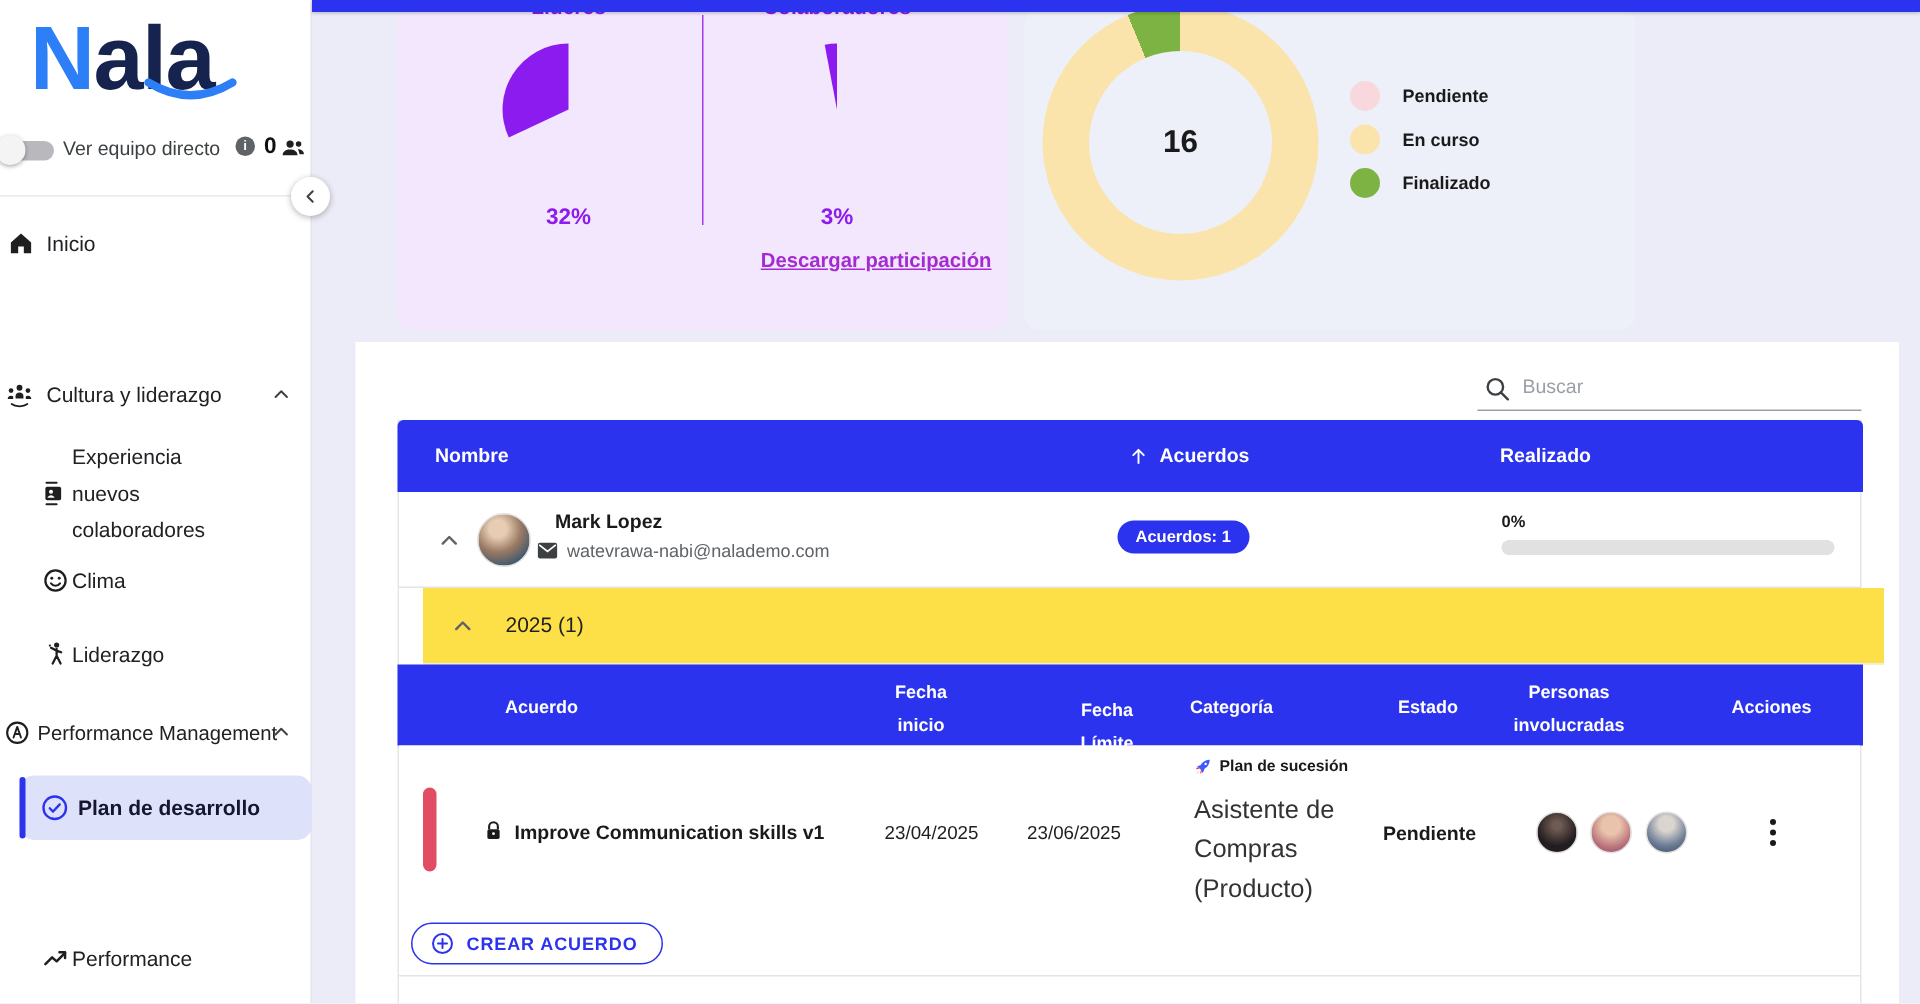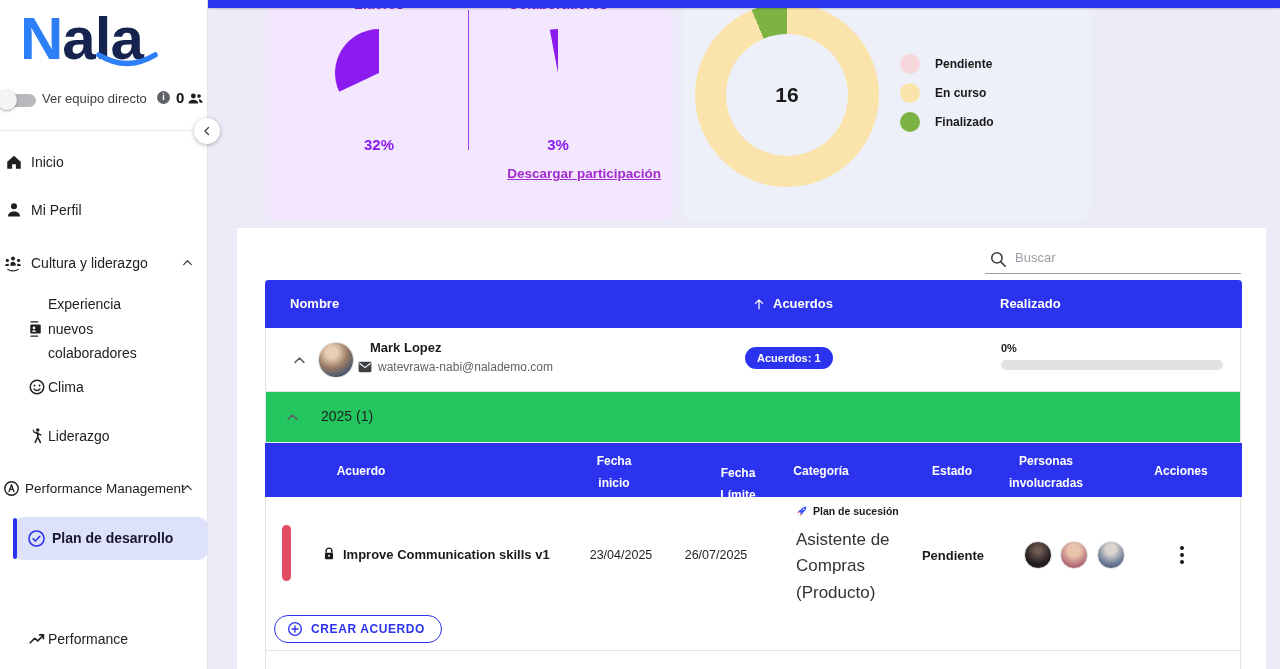--- a/index.html
+++ b/index.html
@@ -64,21 +64,21 @@
   .thead { position:absolute; left:-1px; top:-1px; width:977px; height:48px; background:#2B33EE; border-radius:4px 4px 0 0; color:#fff; }
   .thead .h { position:absolute; font-size:13px; font-weight:700; top:16px; }
   .row-person { position:absolute; left:0; top:47px; width:974px; height:64px; background:#fff; border-bottom:1px solid #E4E4E4; }
   .avatar { border-radius:50%; border:1px solid #E0E0E0; }
   .av-mark { position:absolute; left:52px; top:14px; width:36px; height:36px; background:radial-gradient(circle at 38% 28%, #E7CDB4 18%, #9A7A63 48%, #43586E 78%, #2C3B4E); }
   .person-name { position:absolute; left:92px; top:12px; font-size:13px; font-weight:700; color:#1A1A1A;margin-left:12px; }
   .person-email { position:absolute; left:92px; top:32px; font-size:12px; color:#5F6368; display:flex; align-items:center; gap:6px; }
   .badge-acuerdos { position:absolute; left:479px; top:19px; height:22px; padding:0 12px; background:#2B33EE; color:#fff; font-size:11px; font-weight:700; border-radius:12px; line-height:22px; }
   .prog-label { position:absolute; left:735px; top:14px; font-size:11px; font-weight:700; color:#1A1A1A; }
   .prog-track { position:absolute; left:735px; top:32px; width:222px; height:10px; border-radius:5px; background:#E1E1E1; }
-  .row-year { position:absolute; left:0; top:111px; width:974px; height:51px; background:#22c55e; border-bottom:1px solid #EDEDED;text-align:right; }
+  .row-year { position:absolute; left:16px; top:111px; width:974px; height:51px; background:#fde047; border-bottom:1px solid #EDEDED;text-align:right; }
   .year-lbl { position:absolute; left:55px; top:16px; font-size:14px; color:#1F1F1F; }
   .ihead { position:absolute; left:-1px; top:162px; width:977px; height:54px; background:#2B33EE; color:#fff; }
   .ihead .h { position:absolute; font-size:12px; font-weight:700; text-align:center; line-height:1.8; transform:translateX(-50%); }
   .row-data { position:absolute; left:0; top:216px; width:974px; height:115px; background:#fff; border-bottom:1px solid #E4E4E4; }
   .red-pill { position:absolute; left:16px; top:28px; width:9px; height:56px; border-radius:5px; background:#E14D63; }
   .ag-title { position:absolute; left:57px; top:50px; display:flex; align-items:flex-start; gap:8px; font-size:13px; font-weight:700; color:#1A1A1A; }
   .ag-date { position:absolute; top:51px; width:90px; text-align:center; transform:translateX(-50%); font-size:12.5px; color:#1F1F1F; }
   .cat-cell { position:absolute; left:530px; top:8px; width:130px; }
   .cat-tag { display:flex; align-items:center; gap:5px; font-size:10.5px; font-weight:700; color:#1A1A1A; margin-bottom:10px; }
   .cat-line1 { font-size:17px; color:#333; line-height:1.55; margin-bottom:9px; }
@@ -125,27 +125,20 @@
 
     <div class="sb-divider"></div>
 
     <div class="nav-item" style="top:142px;">
       <svg class="nav-ico" style="left:5px;" width="18" height="18" viewBox="0 0 24 24">
           <path d="M3 11.5 12 3.5l9 8V21h-6.5v-6h-5v6H3z" fill="#1F1F1F"></path>
         </svg>
       <span class="lbl" style="margin-left:31px;">Inicio</span>
     </div>
 
-    <div class="nav-item" style="top:190px;">
-      <svg class="nav-ico" style="left:5px;" width="18" height="18" viewBox="0 0 24 24">
-          <circle cx="12" cy="7" r="4" fill="#1F1F1F"></circle>
-          <path d="M4 20.5c0-4.1 3.6-6.4 8-6.4s8 2.3 8 6.4z" fill="#1F1F1F"></path>
-        </svg>
-      <span class="lbl" style="margin-left:31px;">Mi Perfil</span>
-    </div>
 
     <div class="nav-item" style="top:243px;">
       <svg class="nav-ico" style="left:4px;" width="18" height="18" viewBox="0 0 24 24">
           <circle cx="12" cy="6" r="2.6" fill="#1F1F1F"></circle>
           <path d="M8.5 13.5c0-2 1.5-3.2 3.5-3.2s3.5 1.2 3.5 3.2v2h-7z" fill="#1F1F1F"></path>
           <circle cx="4.5" cy="8.5" r="2.1" fill="#1F1F1F"></circle>
           <path d="M1.5 16c0-1.8 1.3-2.9 3-2.9.7 0 1.4.2 1.9.5v2.4z" fill="#1F1F1F"></path>
           <circle cx="19.5" cy="8.5" r="2.1" fill="#1F1F1F"></circle>
           <path d="M22.5 16c0-1.8-1.3-2.9-3-2.9-.7 0-1.4.2-1.9.5v2.4z" fill="#1F1F1F"></path>
           <path d="M5 20.5c1.5 1.2 4.2 2 7 2s5.5-.8 7-2" stroke="#1F1F1F" stroke-width="1.6" fill="none" stroke-linecap="round"></path>
@@ -322,21 +315,21 @@
       <div class="red-pill"></div>
       <span class="ag-title">
         <svg width="12" height="14" viewBox="0 0 20 24">
             <path d="M5 10V7a5 5 0 0 1 10 0v3" stroke="#1A1A1A" stroke-width="2.4" fill="none"></path>
             <rect x="3" y="10" width="14" height="11" rx="2" fill="#1A1A1A"></rect>
             <circle cx="10" cy="15" r="1.6" fill="#fff"></circle>
           </svg>
         <span>Improve Communication skills v1</span>
       </span>
       <span class="ag-date" style="left:355px;">23/04/2025</span>
-      <span class="ag-date" style="left:450px;">26/07/2025</span>
+      <span class="ag-date" style="left:450px;">23/06/2025</span>
 
       <div class="cat-cell">
         <span class="cat-tag">
           <svg width="12" height="12" viewBox="0 0 24 24">
               <path d="M21 3c-5.5.3-9.5 2.5-12 7l-4 1.5L3.5 13l3 .5 4 4 .5 3 1.5-1.5L14 15c4.5-2.5 6.7-6.5 7-12z" fill="#3D5AFE"></path>
               <circle cx="15.5" cy="8.5" r="1.6" fill="#fff"></circle>
               <path d="M5.5 18.5 3 21.5l3-2.5z" fill="#E53935"></path>
               <path d="M7 14l-3.5 1M10 17l-1 3.5" stroke="#E53935" stroke-width="1.4" stroke-linecap="round"></path>
             </svg>
           <span>Plan de sucesión</span>

